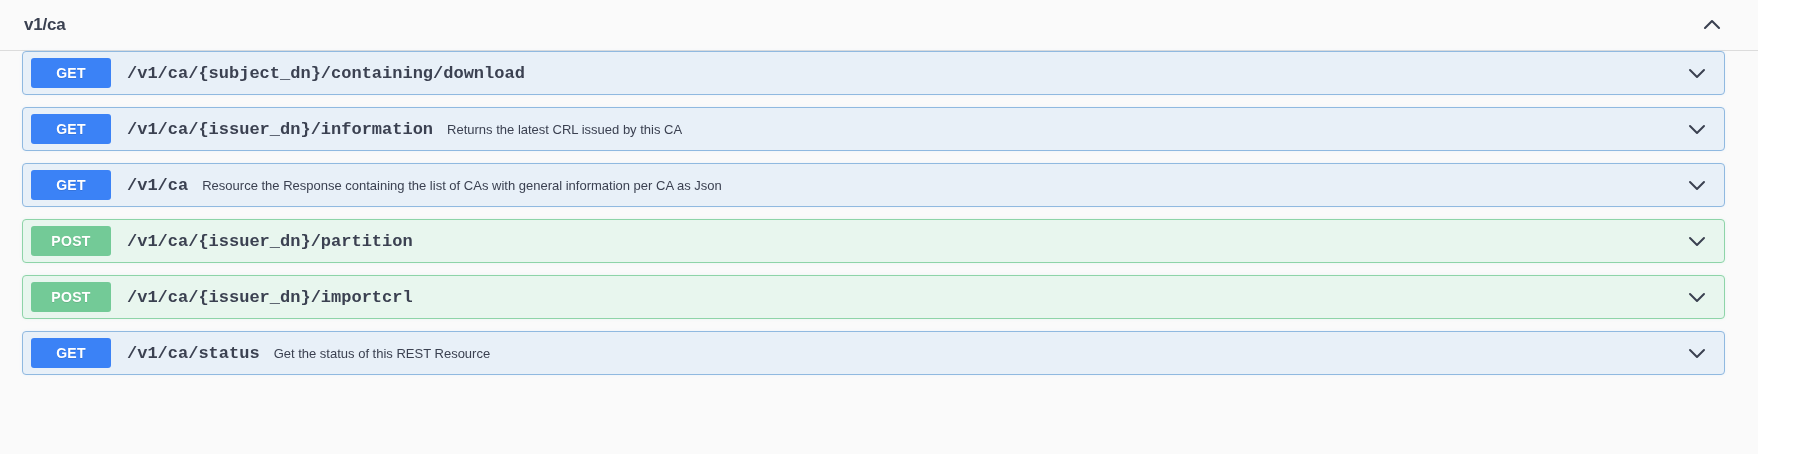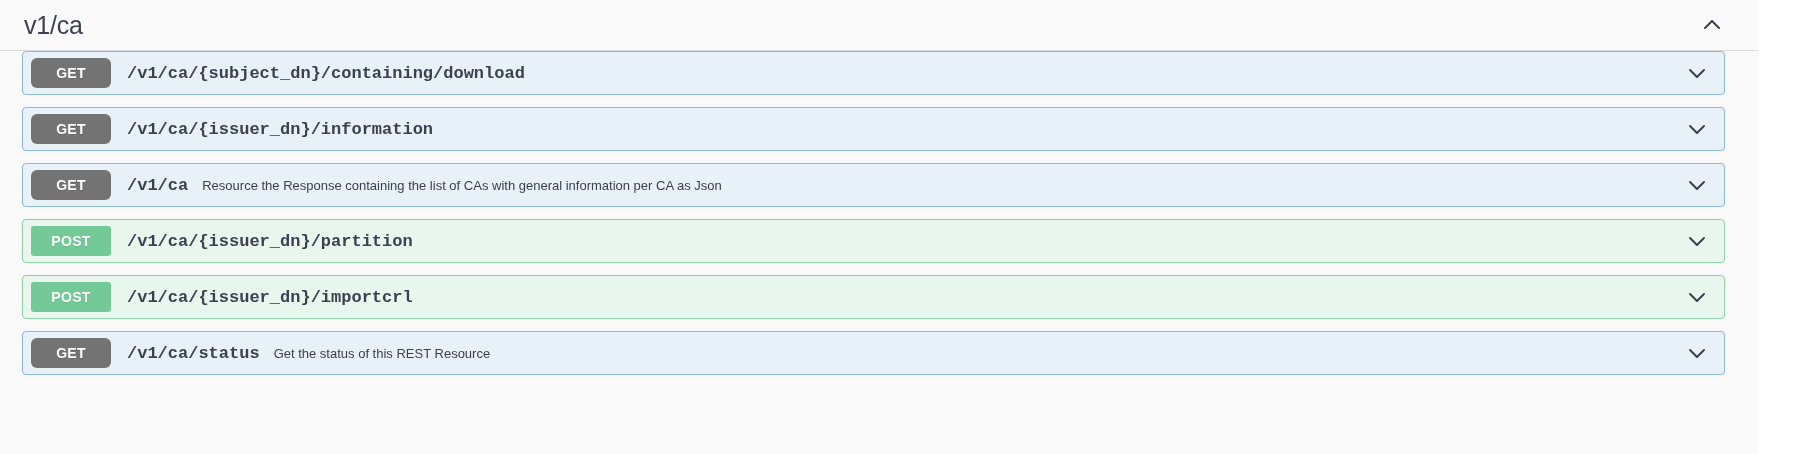--- a/index.html
+++ b/index.html
@@ -36,22 +36,22 @@
     position: relative;
     height: 51px;
     box-sizing: border-box;
     padding: 0 33px 0 24px;
     display: flex;
     align-items: center;
     justify-content: space-between;
     border-bottom: 1px solid #dcdcdc;
   }
   .tag-title {
-    font-size: 25px;
-    font-weight: normal;
+    font-size: 17px;
+    font-weight: bold;
     color: #3b4151;
     letter-spacing: -0.2px;
     font-family: "Liberation Sans", sans-serif;
   }
   .tag-controls {
     display: flex;
     align-items: center;
   }
   .chevron-up, .chevron-down {
     display: inline-block;
@@ -100,21 +100,21 @@
     display: flex;
     align-items: center;
     justify-content: center;
     color: #ffffff;
     font-size: 14px;
     font-weight: bold;
     font-family: "Liberation Sans", sans-serif;
     letter-spacing: 0.3px;
     text-shadow: 0 1px 0 rgba(0,0,0,0.10);
   }
-  .method-badge.get  { background: #737373; border-radius: 6px; }
+  .method-badge.get  { background: #3b82f6; }
   .method-badge.post { background: #73ca97; }
 
   .op-path {
     margin-left: 16px;
     font-family: "Liberation Mono", monospace;
     font-size: 17px;
     font-weight: bold;
     color: #3b4151;
     white-space: nowrap;
   }
@@ -173,20 +173,21 @@
     <span class="op-spacer"></span>
     <span class="op-toggle">
       <svg width="24" height="24" viewBox="0 0 24 24" aria-hidden="true">
         <path d="M5 9 L12 16 L19 9" fill="none" stroke="#3b4151" stroke-width="2" stroke-linecap="round" stroke-linejoin="round"></path>
       </svg>
     </span>
   </div>
         <div class="op-row get">
     <span class="method-badge get">GET</span>
     <span class="op-path">/v1/ca/{issuer_dn}/information</span>
+    <span class="op-summary">Returns the latest CRL issued by this CA</span>
     <span class="op-spacer"></span>
     <span class="op-toggle">
       <svg width="24" height="24" viewBox="0 0 24 24" aria-hidden="true">
         <path d="M5 9 L12 16 L19 9" fill="none" stroke="#3b4151" stroke-width="2" stroke-linecap="round" stroke-linejoin="round"></path>
       </svg>
     </span>
   </div>
         <div class="op-row get">
     <span class="method-badge get">GET</span>
     <span class="op-path">/v1/ca</span>

